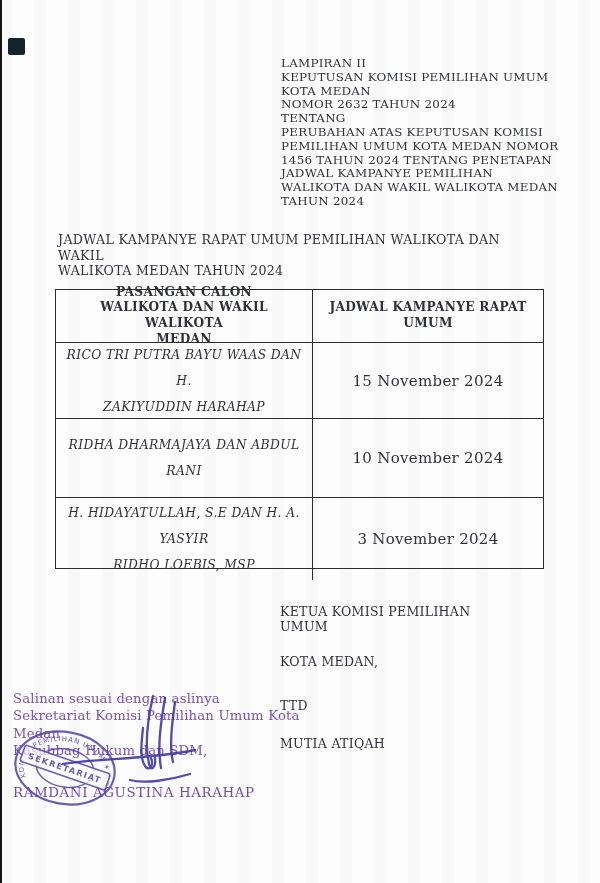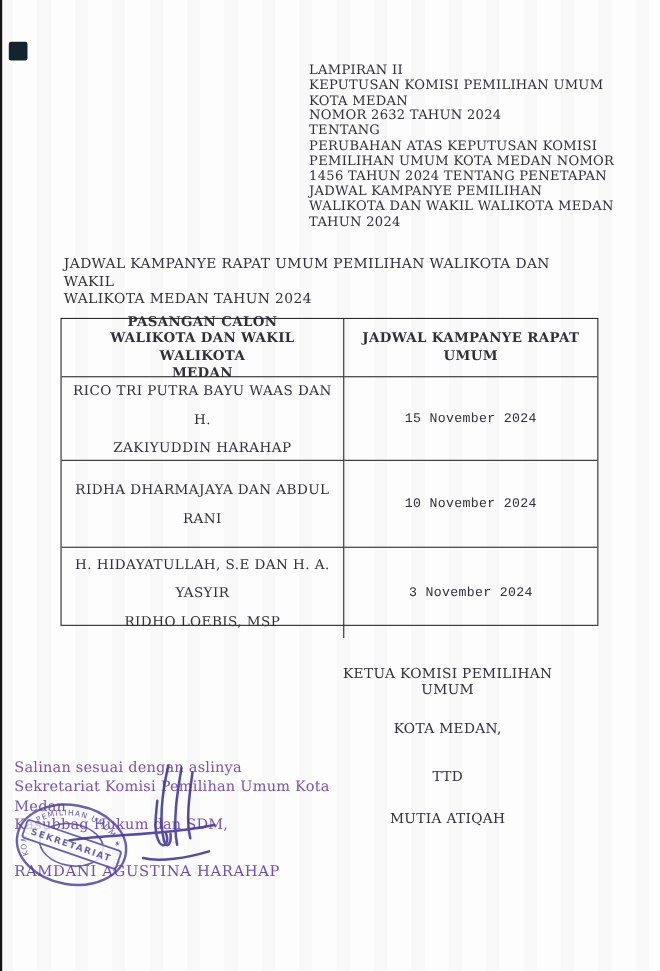--- a/index.html
+++ b/index.html
@@ -22,24 +22,24 @@
     font-weight:normal; font-size:12.6px; line-height:15.6px; letter-spacing:0.35px; white-space:pre-line; }
 
   .sched-table { position:absolute; left:55px; top:289px; width:489px; height:280px;
     border:1.6px solid #2b2b2b; box-sizing:border-box;
     display:grid; grid-template-columns:257px 1fr; grid-template-rows:52px 76px 79px 1fr; }
   .cell { display:flex; align-items:center; justify-content:center; text-align:center;
     box-sizing:border-box; padding:2px 8px; }
   .cell.c1 { border-right:1.5px solid #2b2b2b; }
   .cell.rb { border-top:1.5px solid #2b2b2b; }
   .cell.head { font-weight:bold; font-size:12.2px; line-height:15.6px; letter-spacing:0.3px; white-space:pre-line; }
-  .cell.cand { font-size:12.3px; line-height:26px; letter-spacing:0.4px; white-space:pre-line; }
-  .cell.date { font-size:12px; letter-spacing:0.3px;font-family:Liberation Mono, monospace; }
+  .cell.cand { font-size:12.3px; line-height:26px; letter-spacing:0.4px; white-space:pre-line;font-style:italic; }
+  .cell.date { font-size:15px; letter-spacing:0.3px; }
 
-  .sign-block { position:absolute; left:296px; top:604px; width:222px; text-align:center;
+  .sign-block { position:absolute; left:280px; top:604px; width:222px; 
     font-size:12.5px; letter-spacing:0.3px; }
   .sign-block .l2 { margin-top:20px; }
   .sign-block .l3 { margin-top:29px; }
   .sign-block .l4 { margin-top:23px; }
 
   .copy-note { position:absolute; left:13px; top:690px; width:320px;
     color:#7a52b0; font-size:13.2px; line-height:17.3px; letter-spacing:0.2px; z-index:2; }
   .certifier-name { position:absolute; left:13px; top:785px;
     color:#6f4db3; font-size:13.4px; letter-spacing:0.6px; z-index:2;text-align:right; }
 

